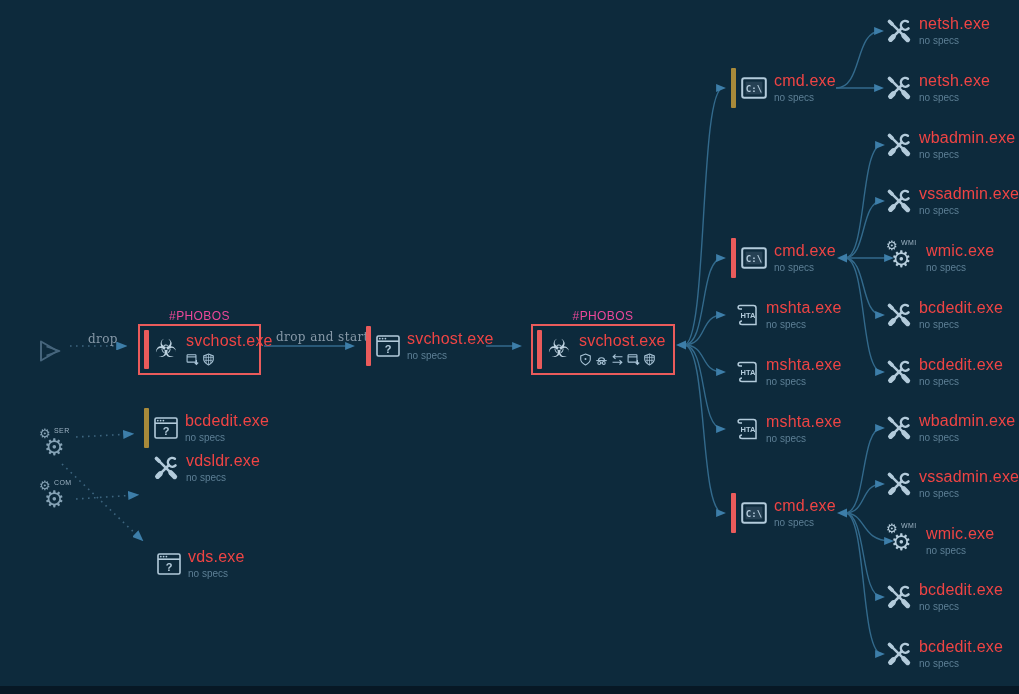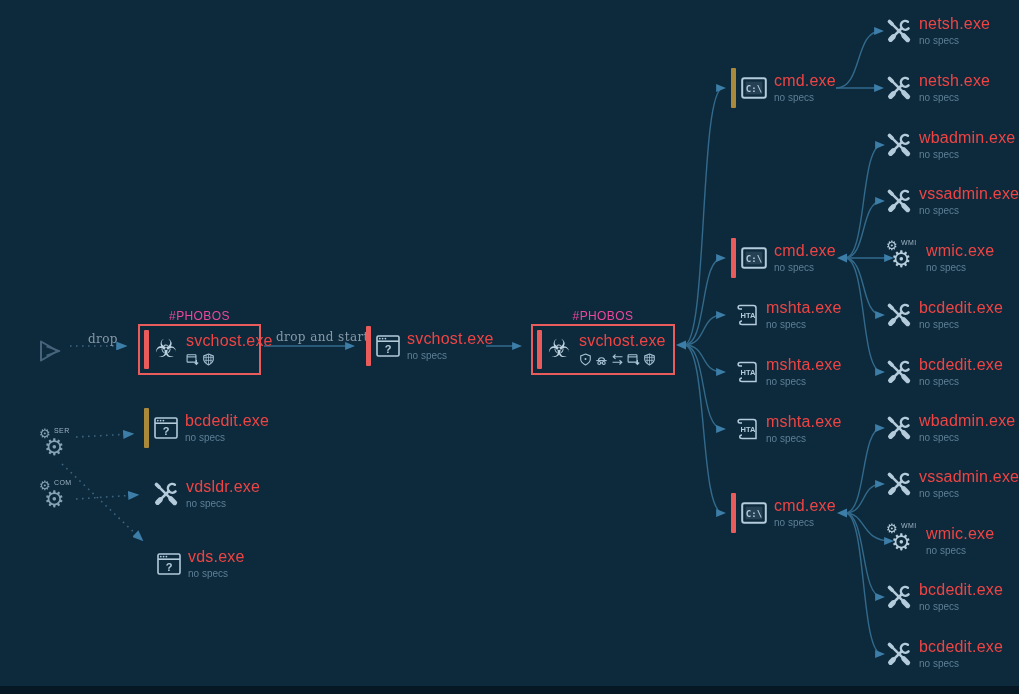--- a/index.html
+++ b/index.html
@@ -464,21 +464,21 @@
         <svg class="i24">
           <use href="#i-winq"></use>
         </svg>
       </span>
     <span class="labels">
       <span class="pname">bcdedit.exe</span>
       <span class="psub">no specs</span>
     </span>
   </div>
 
-  <div class="node" style="left:153px;top:474px">
+  <div class="node" style="left:153px;top:448px">
     <span class="nicon">
         <svg class="i26">
           <use href="#i-tools"></use>
         </svg>
       </span>
     <span class="labels">
       <span class="pname">vdsldr.exe</span>
       <span class="psub">no specs</span>
     </span>
   </div>

